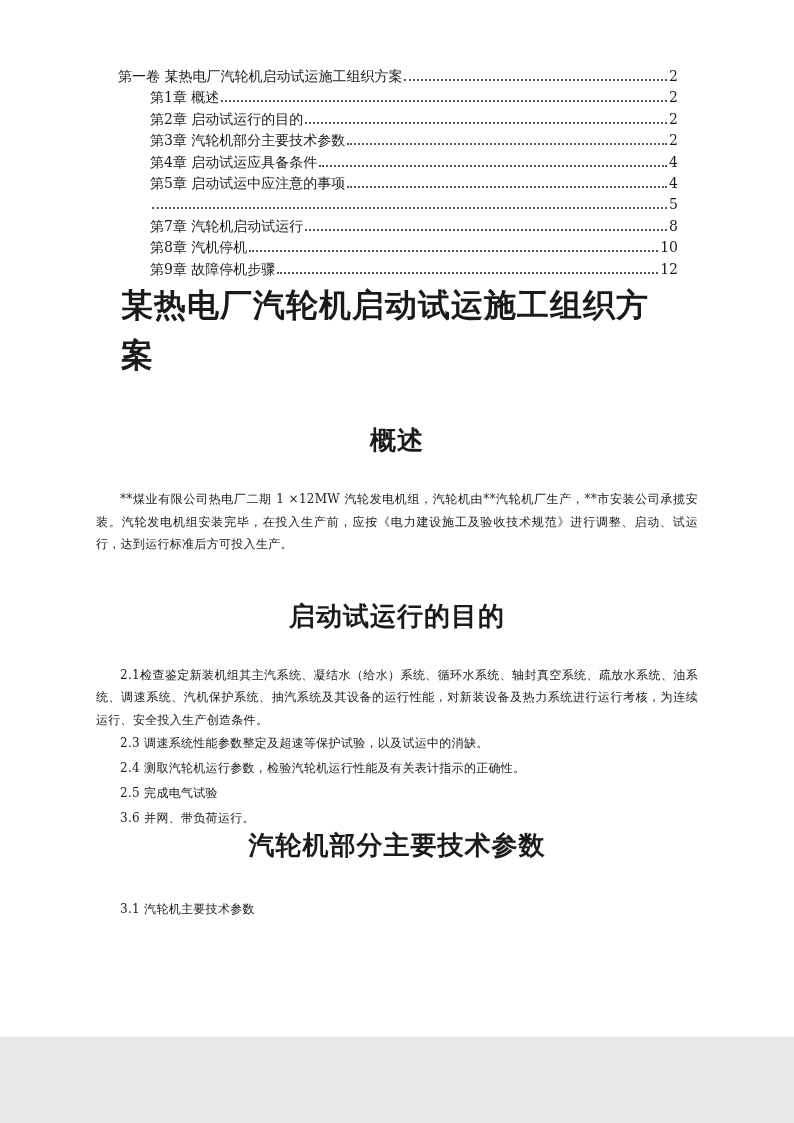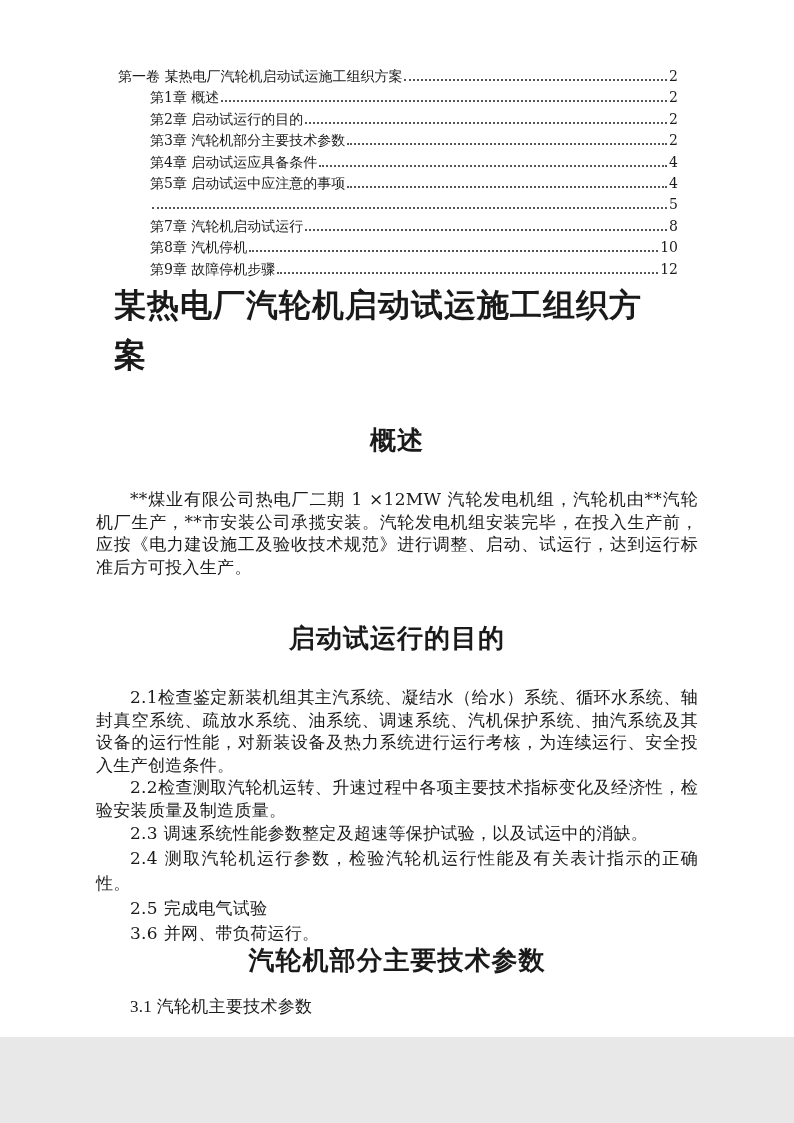--- a/index.html
+++ b/index.html
@@ -19,42 +19,42 @@
   .toc-entry.lvl2{padding-left:32px;}
   .toc-label{flex:0 0 auto;}
   .toc-dots{
     flex:1 1 auto;min-width:12px;
     border-bottom:2px dotted #555;
     margin:0 2px 4px 2px;height:1px;
   }
   .toc-page{flex:0 0 auto;}
   
   .doc-title{
-    margin:0 0 0 18px;max-width:556px;
+    margin:0 0 0 25px;max-width:556px;
     font-family:"DejaVu Serif","Liberation Serif",serif;
     font-weight:bold;font-size:32px;line-height:50px;letter-spacing:1px;
   }
   
   .section-heading{
     font-family:"DejaVu Sans","Liberation Sans",sans-serif;
     font-weight:bold;font-size:26px;line-height:28px;
     text-align:center;margin:0;letter-spacing:1px;
   }
   .h-overview{margin-top:46px;}
   .h-purpose{margin-top:46px;}
   .h-params{}
   
   .para{
-    font-size:17px;line-height:22.5px;margin:0;
+    font-size:12px;line-height:22.5px;margin:0;
     text-align:justify;text-indent:2em;letter-spacing:0.3px;
   }
   .p-overview{margin-top:34px;}
   .p-21{margin-top:34px;}
   .p-item{line-height:25px;}
-  .p-31{margin-top:22px;font-family:Liberation Serif, serif;}
+  .p-31{margin-top:39px;}
 </style>
 </head>
 <body>
 
 <div class="page">
 
   <nav class="toc">
     <div class="toc-entry lvl1">
       <span class="toc-label">第一卷 某热电厂汽轮机启动试运施工组织方案</span>
       <span class="toc-dots"></span>
@@ -109,21 +109,20 @@
   <h1 class="doc-title">某热电厂汽轮机启动试运施工组织方案</h1>
 
   <section>
     <h2 class="section-heading h-overview">概述</h2>
     <p class="para p-overview">**煤业有限公司热电厂二期 1 ×12MW 汽轮发电机组，汽轮机由**汽轮机厂生产，**市安装公司承揽安装。汽轮发电机组安装完毕，在投入生产前，应按《电力建设施工及验收技术规范》进行调整、启动、试运行，达到运行标准后方可投入生产。</p>
   </section>
 
   <section>
     <h2 class="section-heading h-purpose">启动试运行的目的</h2>
     <p class="para p-21">2.1检查鉴定新装机组其主汽系统、凝结水（给水）系统、循环水系统、轴封真空系统、疏放水系统、油系统、调速系统、汽机保护系统、抽汽系统及其设备的运行性能，对新装设备及热力系统进行运行考核，为连续运行、安全投入生产创造条件。</p>
-    <p class="para">2.2检查测取汽轮机运转、升速过程中各项主要技术指标变化及经济性，检验安装质量及制造质量。</p>
     <p class="para p-item">2.3 调速系统性能参数整定及超速等保护试验，以及试运中的消缺。</p>
     <p class="para p-item">2.4 测取汽轮机运行参数，检验汽轮机运行性能及有关表计指示的正确性。</p>
     <p class="para p-item">2.5 完成电气试验</p>
     <p class="para p-item">3.6 并网、带负荷运行。</p>
   </section>
 
   <section>
     <h2 class="section-heading h-params">汽轮机部分主要技术参数</h2>
     <p class="para p-31">3.1 汽轮机主要技术参数</p>
   </section>

